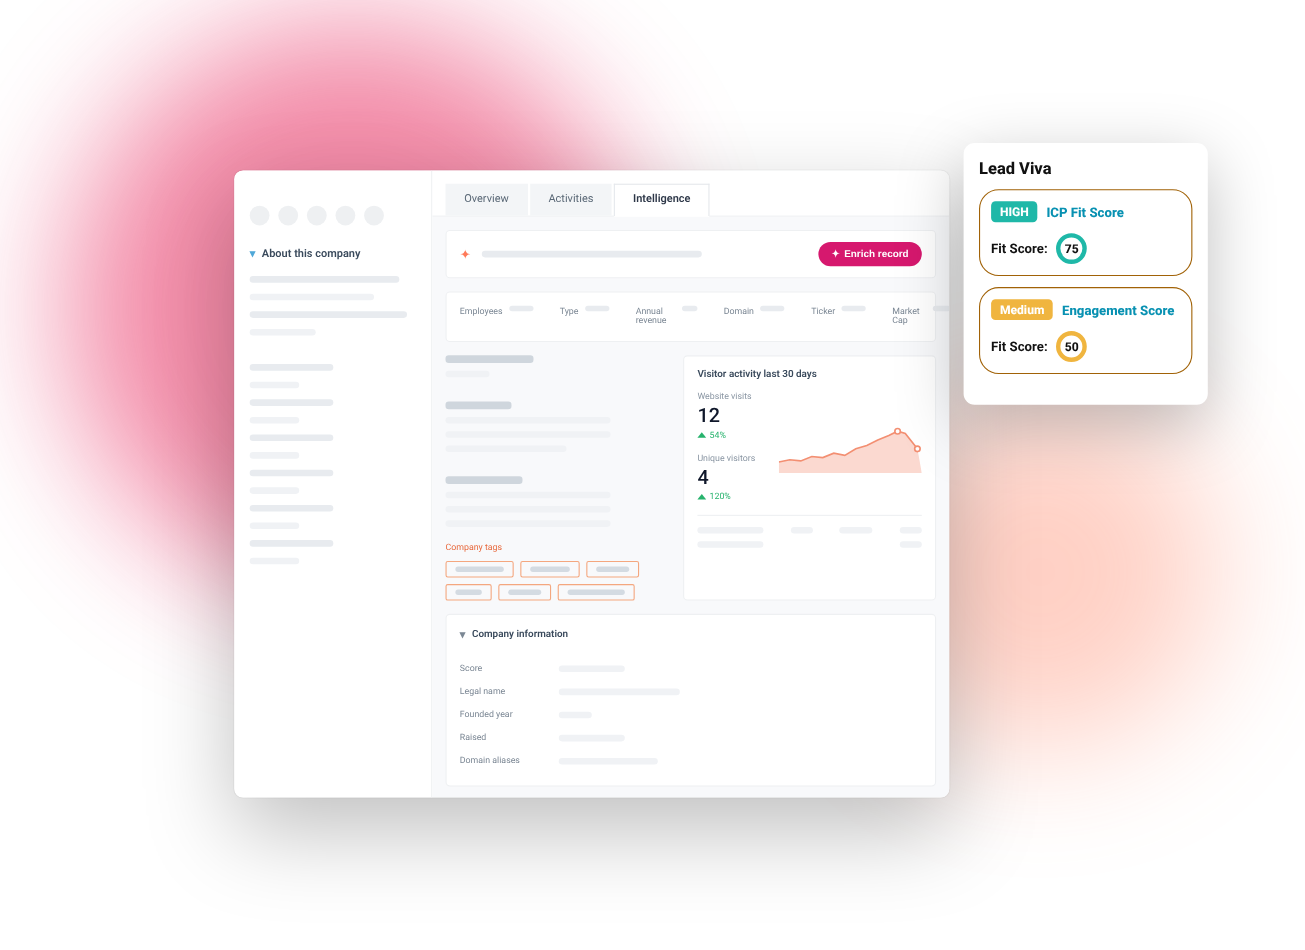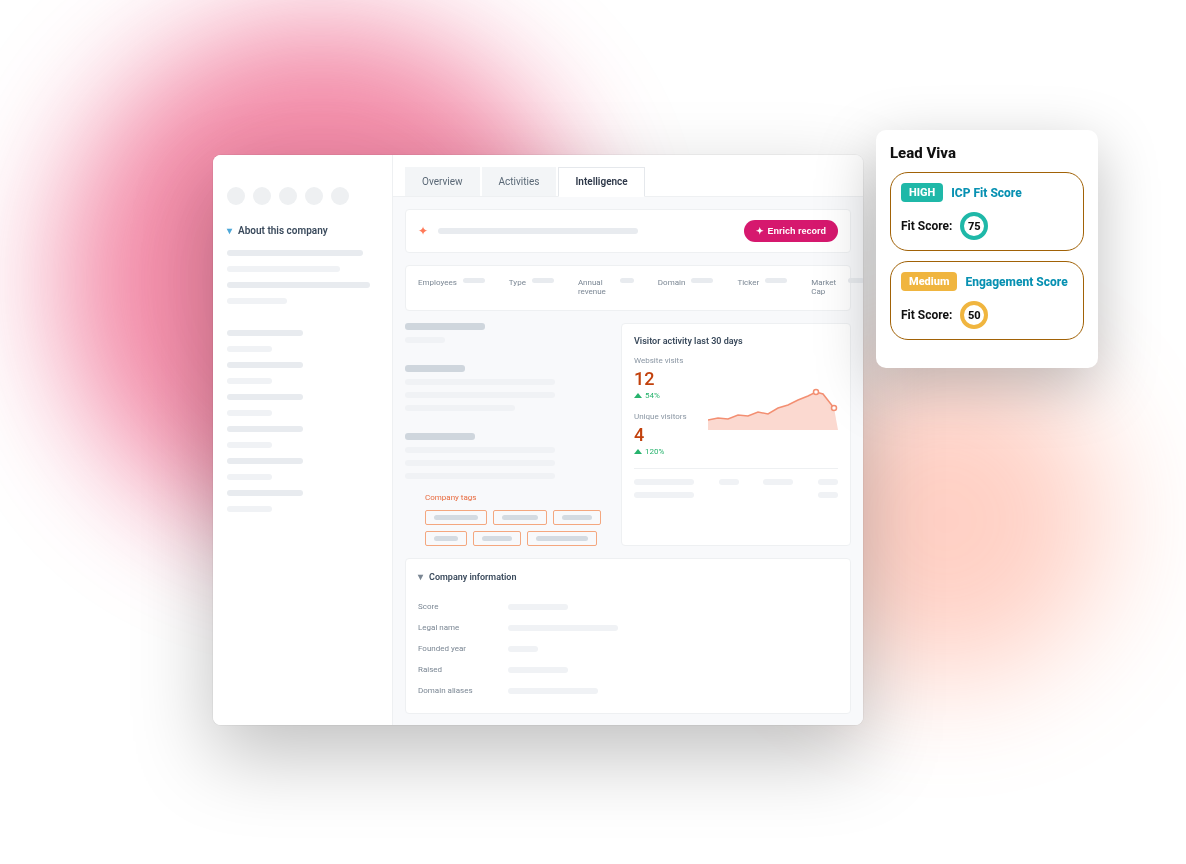--- a/index.html
+++ b/index.html
@@ -167,21 +167,21 @@
   border-radius: 4px;
   padding: 12px;
 }
 .card-title {
   font-size: 9px;
   color: #3a4a5c;
   font-weight: 600;
   margin-bottom: 10px;
 }
 .stat-label { font-size: 8px; color: #8a96a3; margin-bottom: 3px; }
-.stat-value { font-size: 18px; color: #c2410c; font-weight: 500; }
+.stat-value { font-size: 18px; color: #0f172a; font-weight: 500; }
 .stat-delta {
   font-size: 8px;
   color: #27b36d;
   display: flex;
   align-items: center;
   gap: 3px;
   margin-top: 2px;
   margin-bottom: 12px;
 }
 .tri-up {
@@ -195,21 +195,21 @@
   right: 0;
   top: 24px;
   width: 130px;
   height: 50px;
 }
 .activity-block { position: relative; }
 .divider { height: 1px; background: #eef0f2; margin: 10px 0; }
 .placeholder-lines { display: flex; flex-direction: column; gap: 7px; }
 .placeholder-lines.inside-card { flex-direction: row; flex-wrap: wrap; justify-content: space-between; }
 
-.tags-section { margin-top: 14px; margin-left: 20px; }
+.tags-section { margin-top: 14px; }
 .tags-label { font-size: 8px; color: #e86a3e; margin-bottom: 8px; }
 .tag-grid { display: flex; flex-wrap: wrap; gap: 6px; }
 .tag-chip {
   border: 1px solid #f4a77f;
   border-radius: 2px;
   padding: 4px 8px;
   display: flex;
   align-items: center;
 }
 .tag-chip .skeleton { width: 40px; height: 5px; background: #d4dbe2; }

